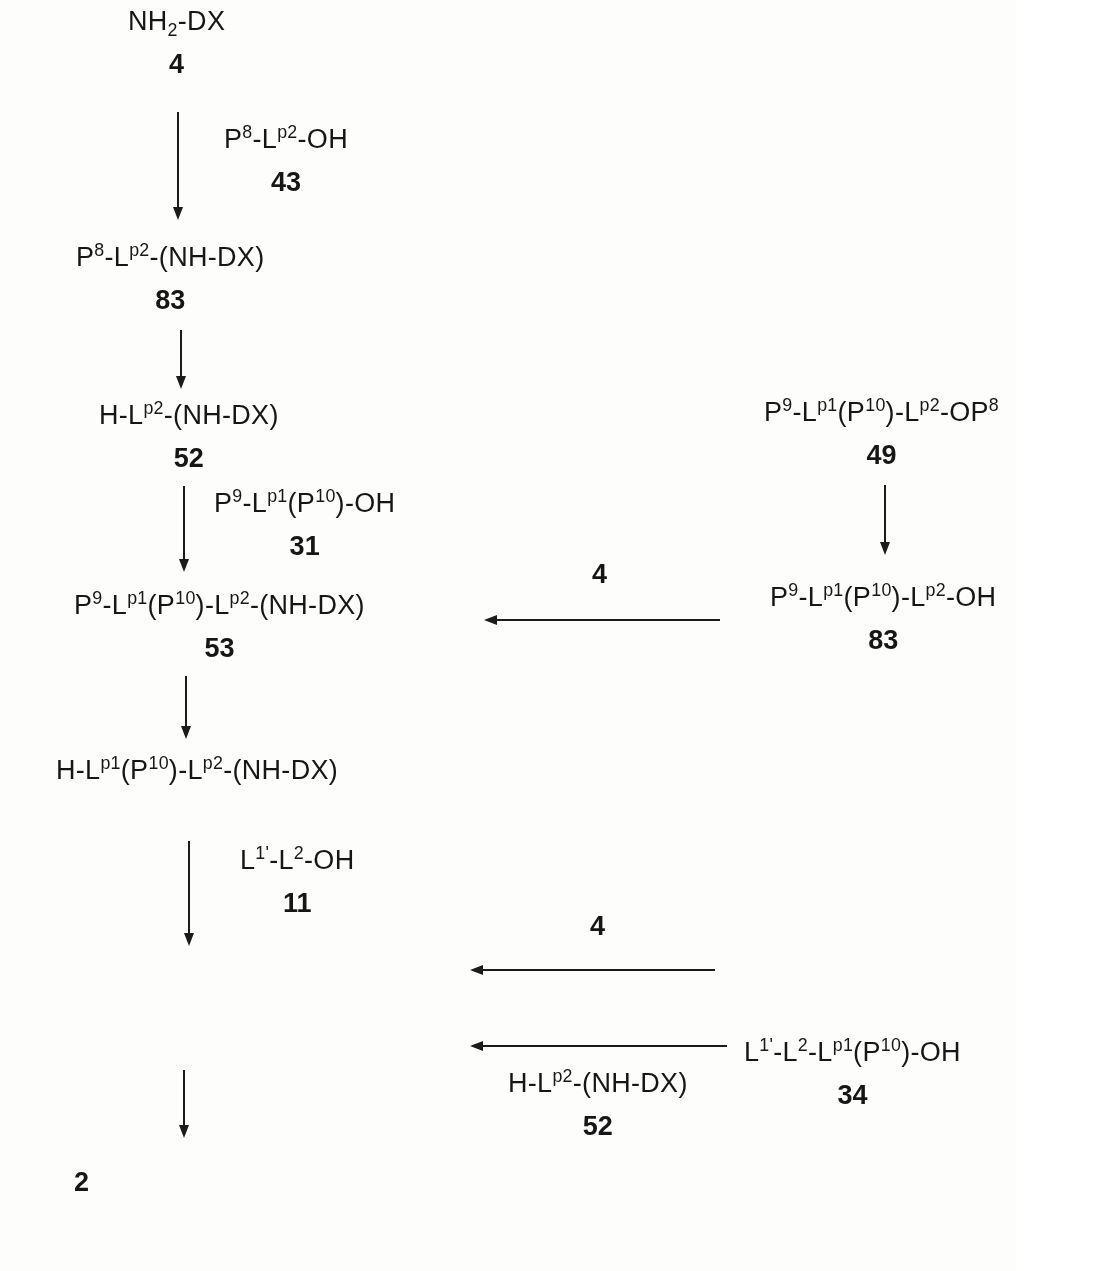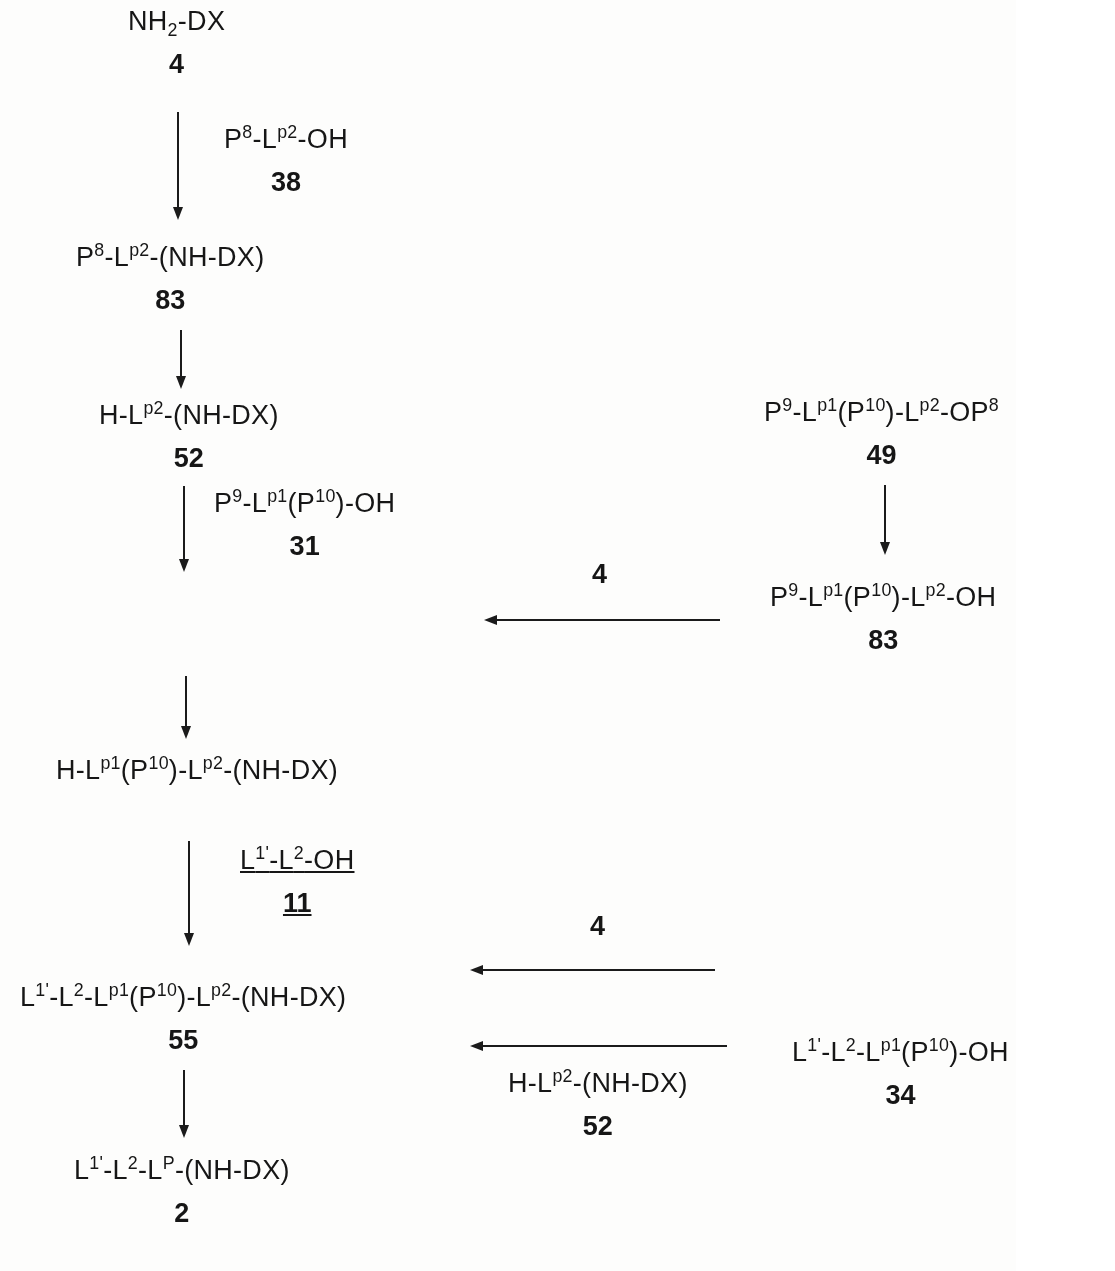--- a/index.html
+++ b/index.html
@@ -72,70 +72,69 @@
 
 <div class="canvas">
 
   <div class="node" style="left:128px; top:6px;">
     <div class="formula">NH<sub>2</sub>-DX</div>
     <div class="num">4</div>
   </div>
 
   <div class="node" style="left:224px; top:124px;">
     <div class="formula">P<sup>8</sup>-L<sup>p2</sup>-OH</div>
-    <div class="num">38</div>
+    <div class="num">43</div>
   </div>
 
   <div class="node" style="left:76px; top:242px;">
     <div class="formula">P<sup>8</sup>-L<sup>p2</sup>-(NH-DX)</div>
     <div class="num">83</div>
   </div>
 
   <div class="node" style="left:99px; top:400px;">
     <div class="formula">H-L<sup>p2</sup>-(NH-DX)</div>
     <div class="num">52</div>
   </div>
 
   <div class="node" style="left:214px; top:488px;">
     <div class="formula">P<sup>9</sup>-L<sup>p1</sup>(P<sup>10</sup>)-OH</div>
     <div class="num">31</div>
   </div>
 
+  <div class="node" style="left:74px; top:590px;">
+    <div class="formula">P<sup>9</sup>-L<sup>p1</sup>(P<sup>10</sup>)-L<sup>p2</sup>-(NH-DX)</div>
+    <div class="num">53</div>
+  </div>
 
   <div class="node" style="left:56px; top:755px;">
     <div class="formula">H-L<sup>p1</sup>(P<sup>10</sup>)-L<sup>p2</sup>-(NH-DX)</div>
   </div>
 
-  <div class="node" style="left:240px; top:845px;text-decoration:underline;">
+  <div class="node" style="left:240px; top:845px;">
     <div class="formula">L<sup>1'</sup>-L<sup>2</sup>-OH</div>
     <div class="num">11</div>
   </div>
 
-  <div class="node" style="left:20px; top:982px;">
-    <div class="formula">L<sup>1'</sup>-L<sup>2</sup>-L<sup>p1</sup>(P<sup>10</sup>)-L<sup>p2</sup>-(NH-DX)</div>
-    <div class="num">55</div>
-  </div>
 
   <div class="node" style="left:74px; top:1155px;">
-    <div class="formula">L<sup>1'</sup>-L<sup>2</sup>-L<sup>P</sup>-(NH-DX)</div>
     <div class="num">2</div>
   </div>
 
   <div class="node" style="left:764px; top:397px;">
     <div class="formula">P<sup>9</sup>-L<sup>p1</sup>(P<sup>10</sup>)-L<sup>p2</sup>-OP<sup>8</sup></div>
     <div class="num">49</div>
   </div>
 
   <div class="node" style="left:770px; top:582px;">
     <div class="formula">P<sup>9</sup>-L<sup>p1</sup>(P<sup>10</sup>)-L<sup>p2</sup>-OH</div>
     <div class="num">83</div>
   </div>
 
 
-  <div class="node" style="left:744px; top:1037px;margin-left:48px;">
+  <div class="node" style="left:744px; top:1037px;">
     <div class="formula">L<sup>1'</sup>-L<sup>2</sup>-L<sup>p1</sup>(P<sup>10</sup>)-OH</div>
     <div class="num">34</div>
   </div>
 
   <div class="node" style="left:592px; top:560px;">
     <div class="num solo">4</div>
   </div>
 
   <div class="node" style="left:590px; top:912px;">
     <div class="num solo">4</div>

